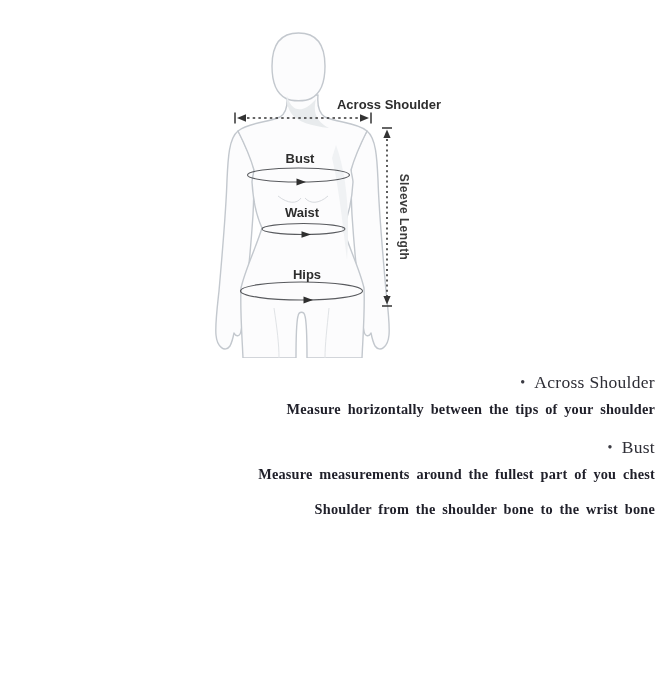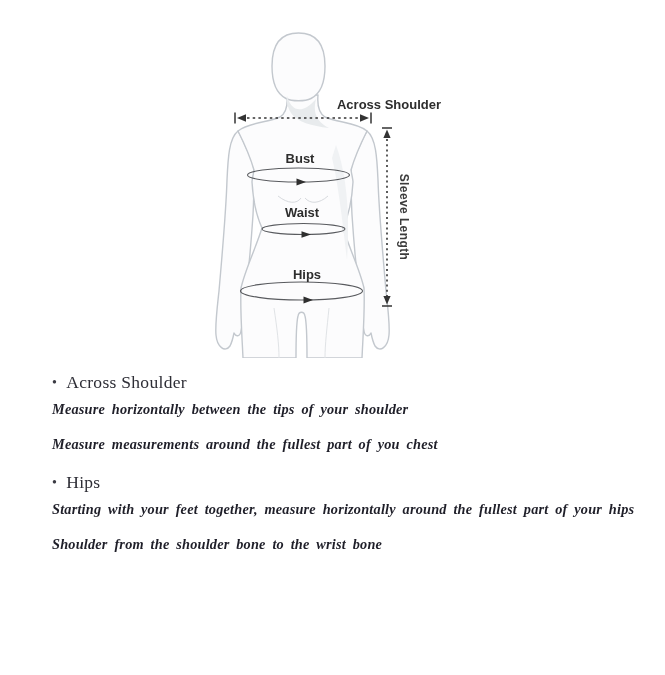--- a/index.html
+++ b/index.html
@@ -29,21 +29,21 @@
   }
   .intro {
     margin: 0;
     font-weight: 700;
     font-size: 15.5px;
     line-height: 28px;
     letter-spacing: 0.2px;
     word-spacing: 2.5px;
     white-space: nowrap;
   }
-  .item { margin-top: 16px; }
+  .item { margin-top: 16px; text-align: right; }
   .item:first-of-type { margin-top: 2px; }
   .item-title {
     font-size: 17.5px;
     line-height: 24px;
     color: #2e2e36;
     letter-spacing: 0.3px;
     font-weight: 400;
   }
   .bullet {
     display: inline-block;
@@ -54,21 +54,20 @@
   }
   .item-desc {
     margin-top: 4px;
     font-weight: 700;
     font-size: 14.3px;
     line-height: 19px;
     word-spacing: 3px;
     letter-spacing: 0.2px;
     white-space: nowrap;
     color: #1f1f29;
-    font-style: italic;
   }
 </style>
 </head>
 <body>
 
 <div class="diagram-wrap">
   <svg width="260" height="348" viewBox="0 0 260 348" xmlns="http://www.w3.org/2000/svg">
 
     <g fill="#fcfcfd" stroke="#c3c8ce" stroke-width="1.4" stroke-linejoin="round">
 
@@ -143,26 +142,23 @@
 <div class="content">
 
   <div class="item">
     <div class="item-title">
       <span class="bullet">•</span><span>Across Shoulder</span>
     </div>
     <div class="item-desc">Measure horizontally between the tips of your shoulder</div>
   </div>
 
   <div class="item">
+    <div class="item-title">
+      <span class="bullet">•</span><span>Bust</span>
+    </div>
     <div class="item-desc">Measure measurements around the fullest part of you chest</div>
   </div>
 
-  <div class="item">
-    <div class="item-title">
-      <span class="bullet">•</span><span>Hips</span>
-    </div>
-    <div class="item-desc">Starting with your feet together, measure horizontally around the fullest part of your hips</div>
-  </div>
 
   <div class="item">
     <div class="item-desc">Shoulder from the shoulder bone to the wrist bone</div>
   </div>
 </div>
 
 </body></html>

